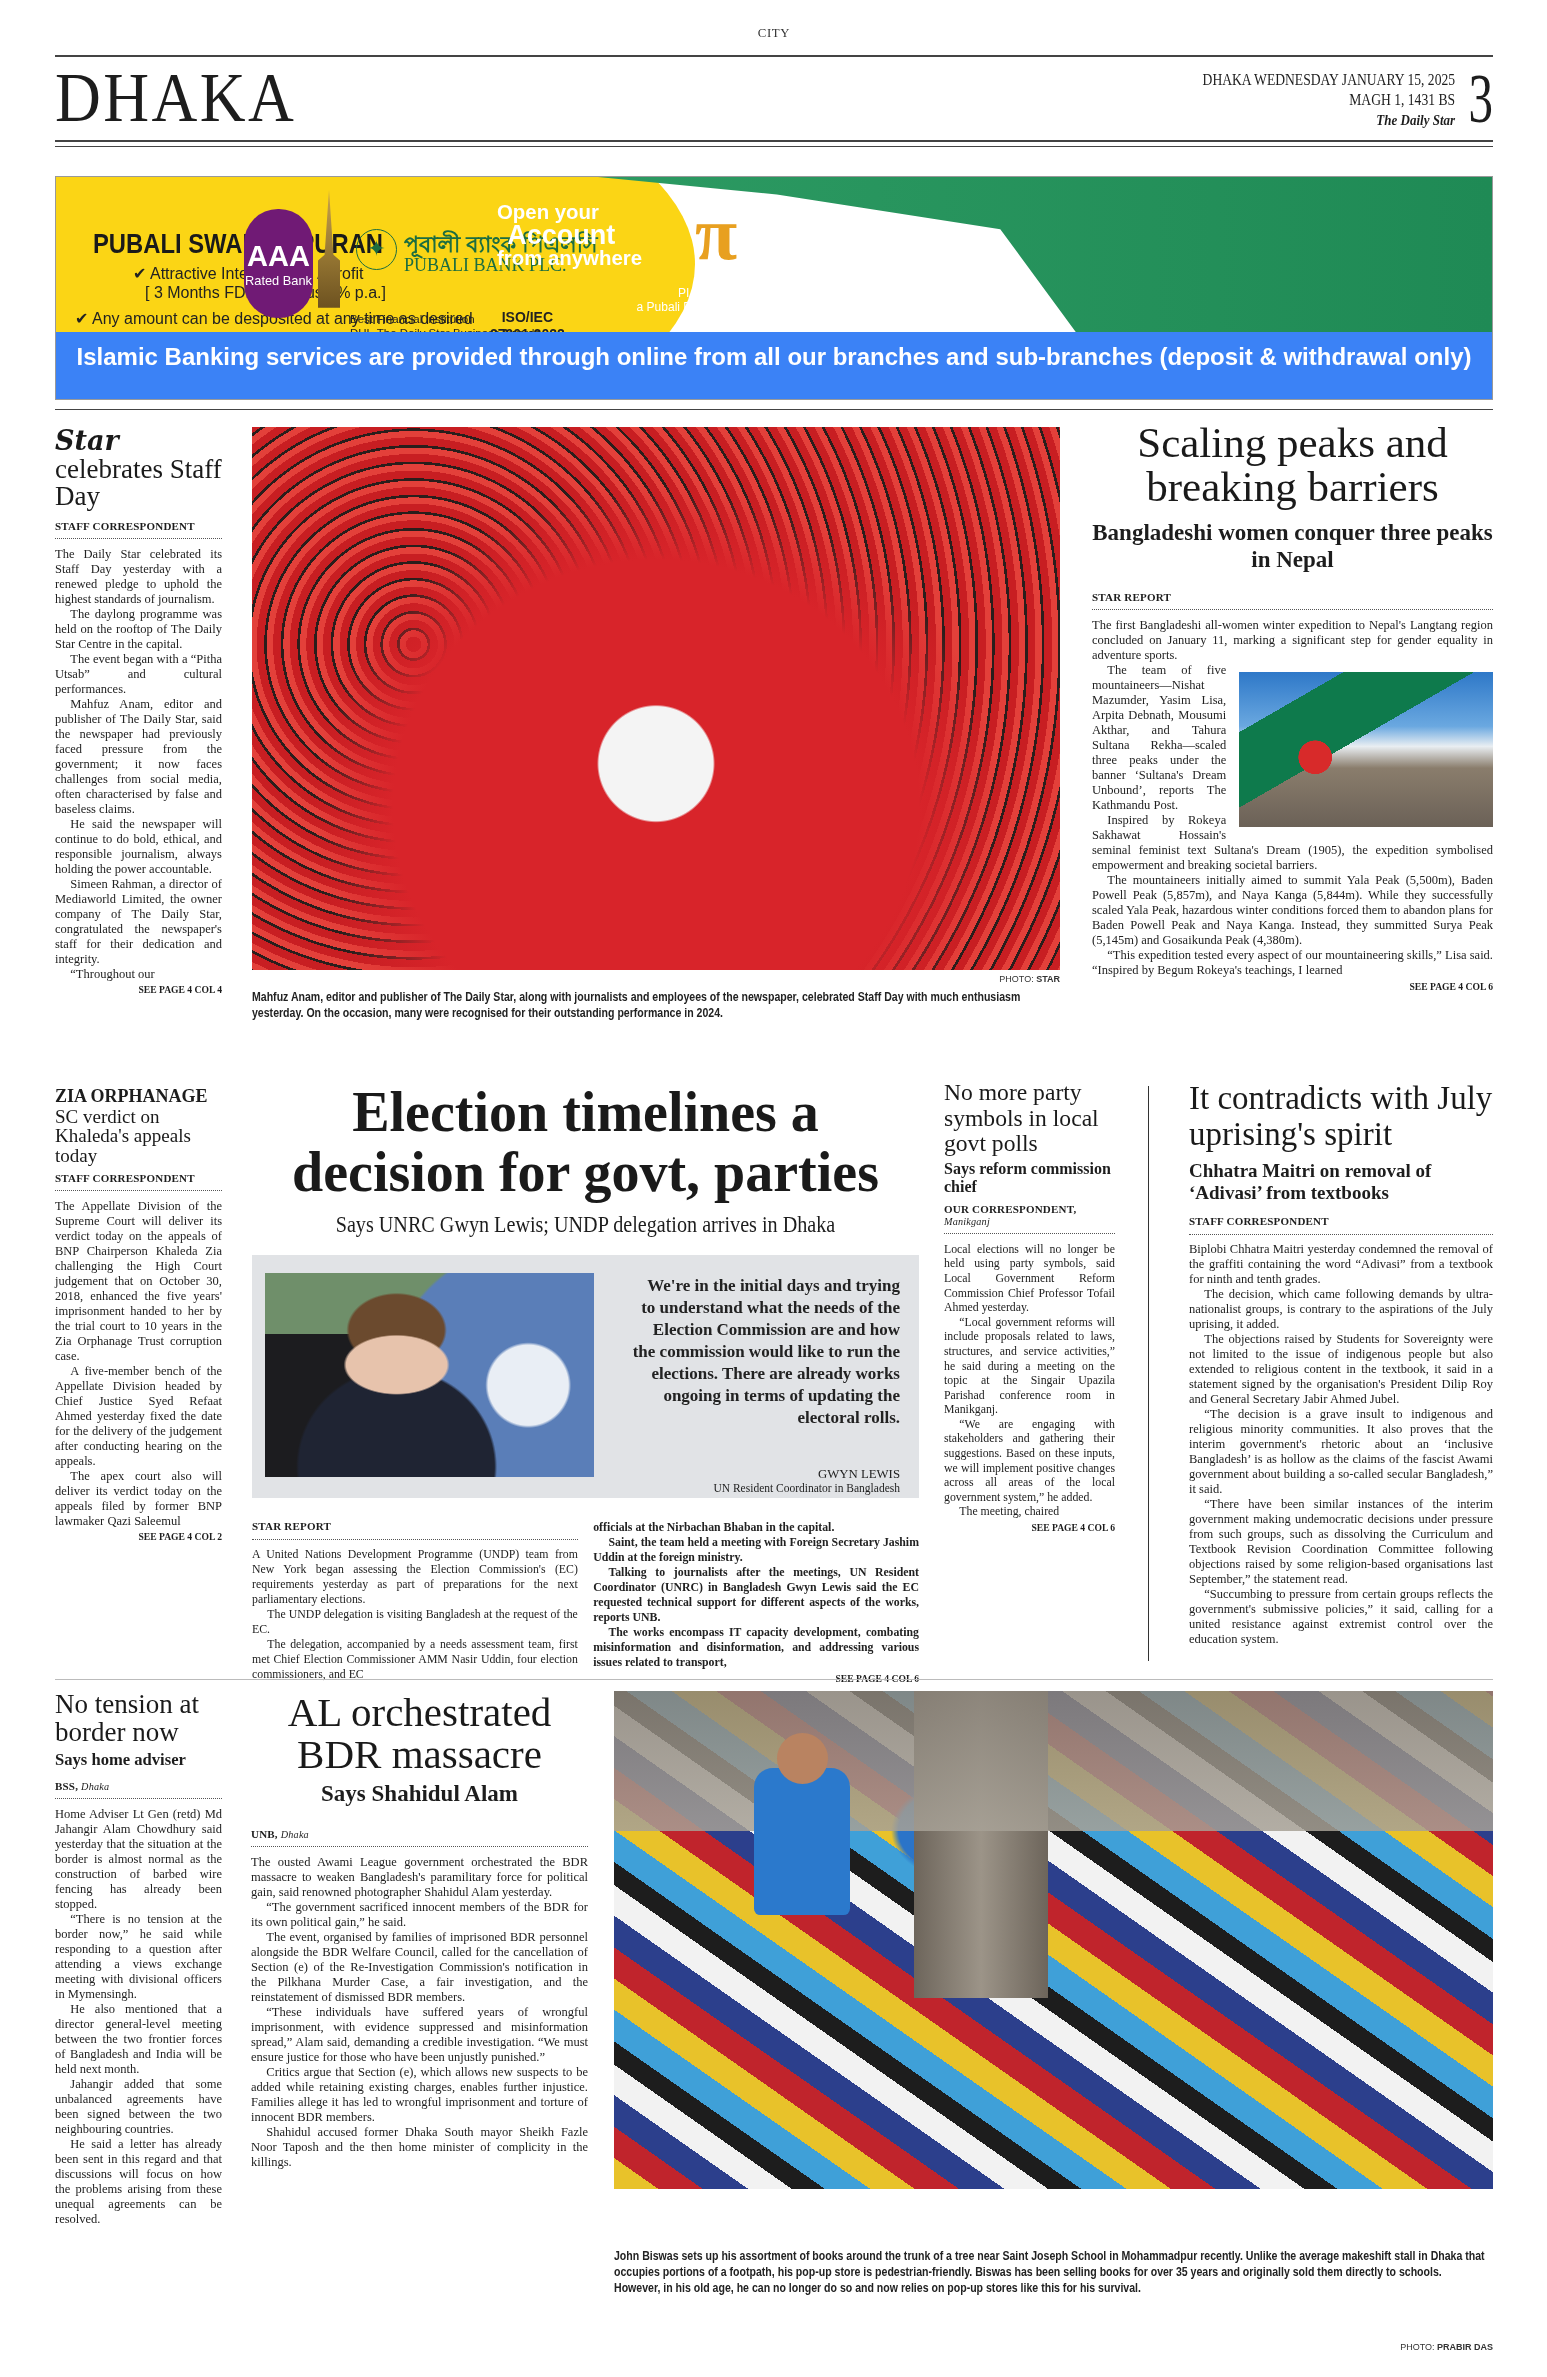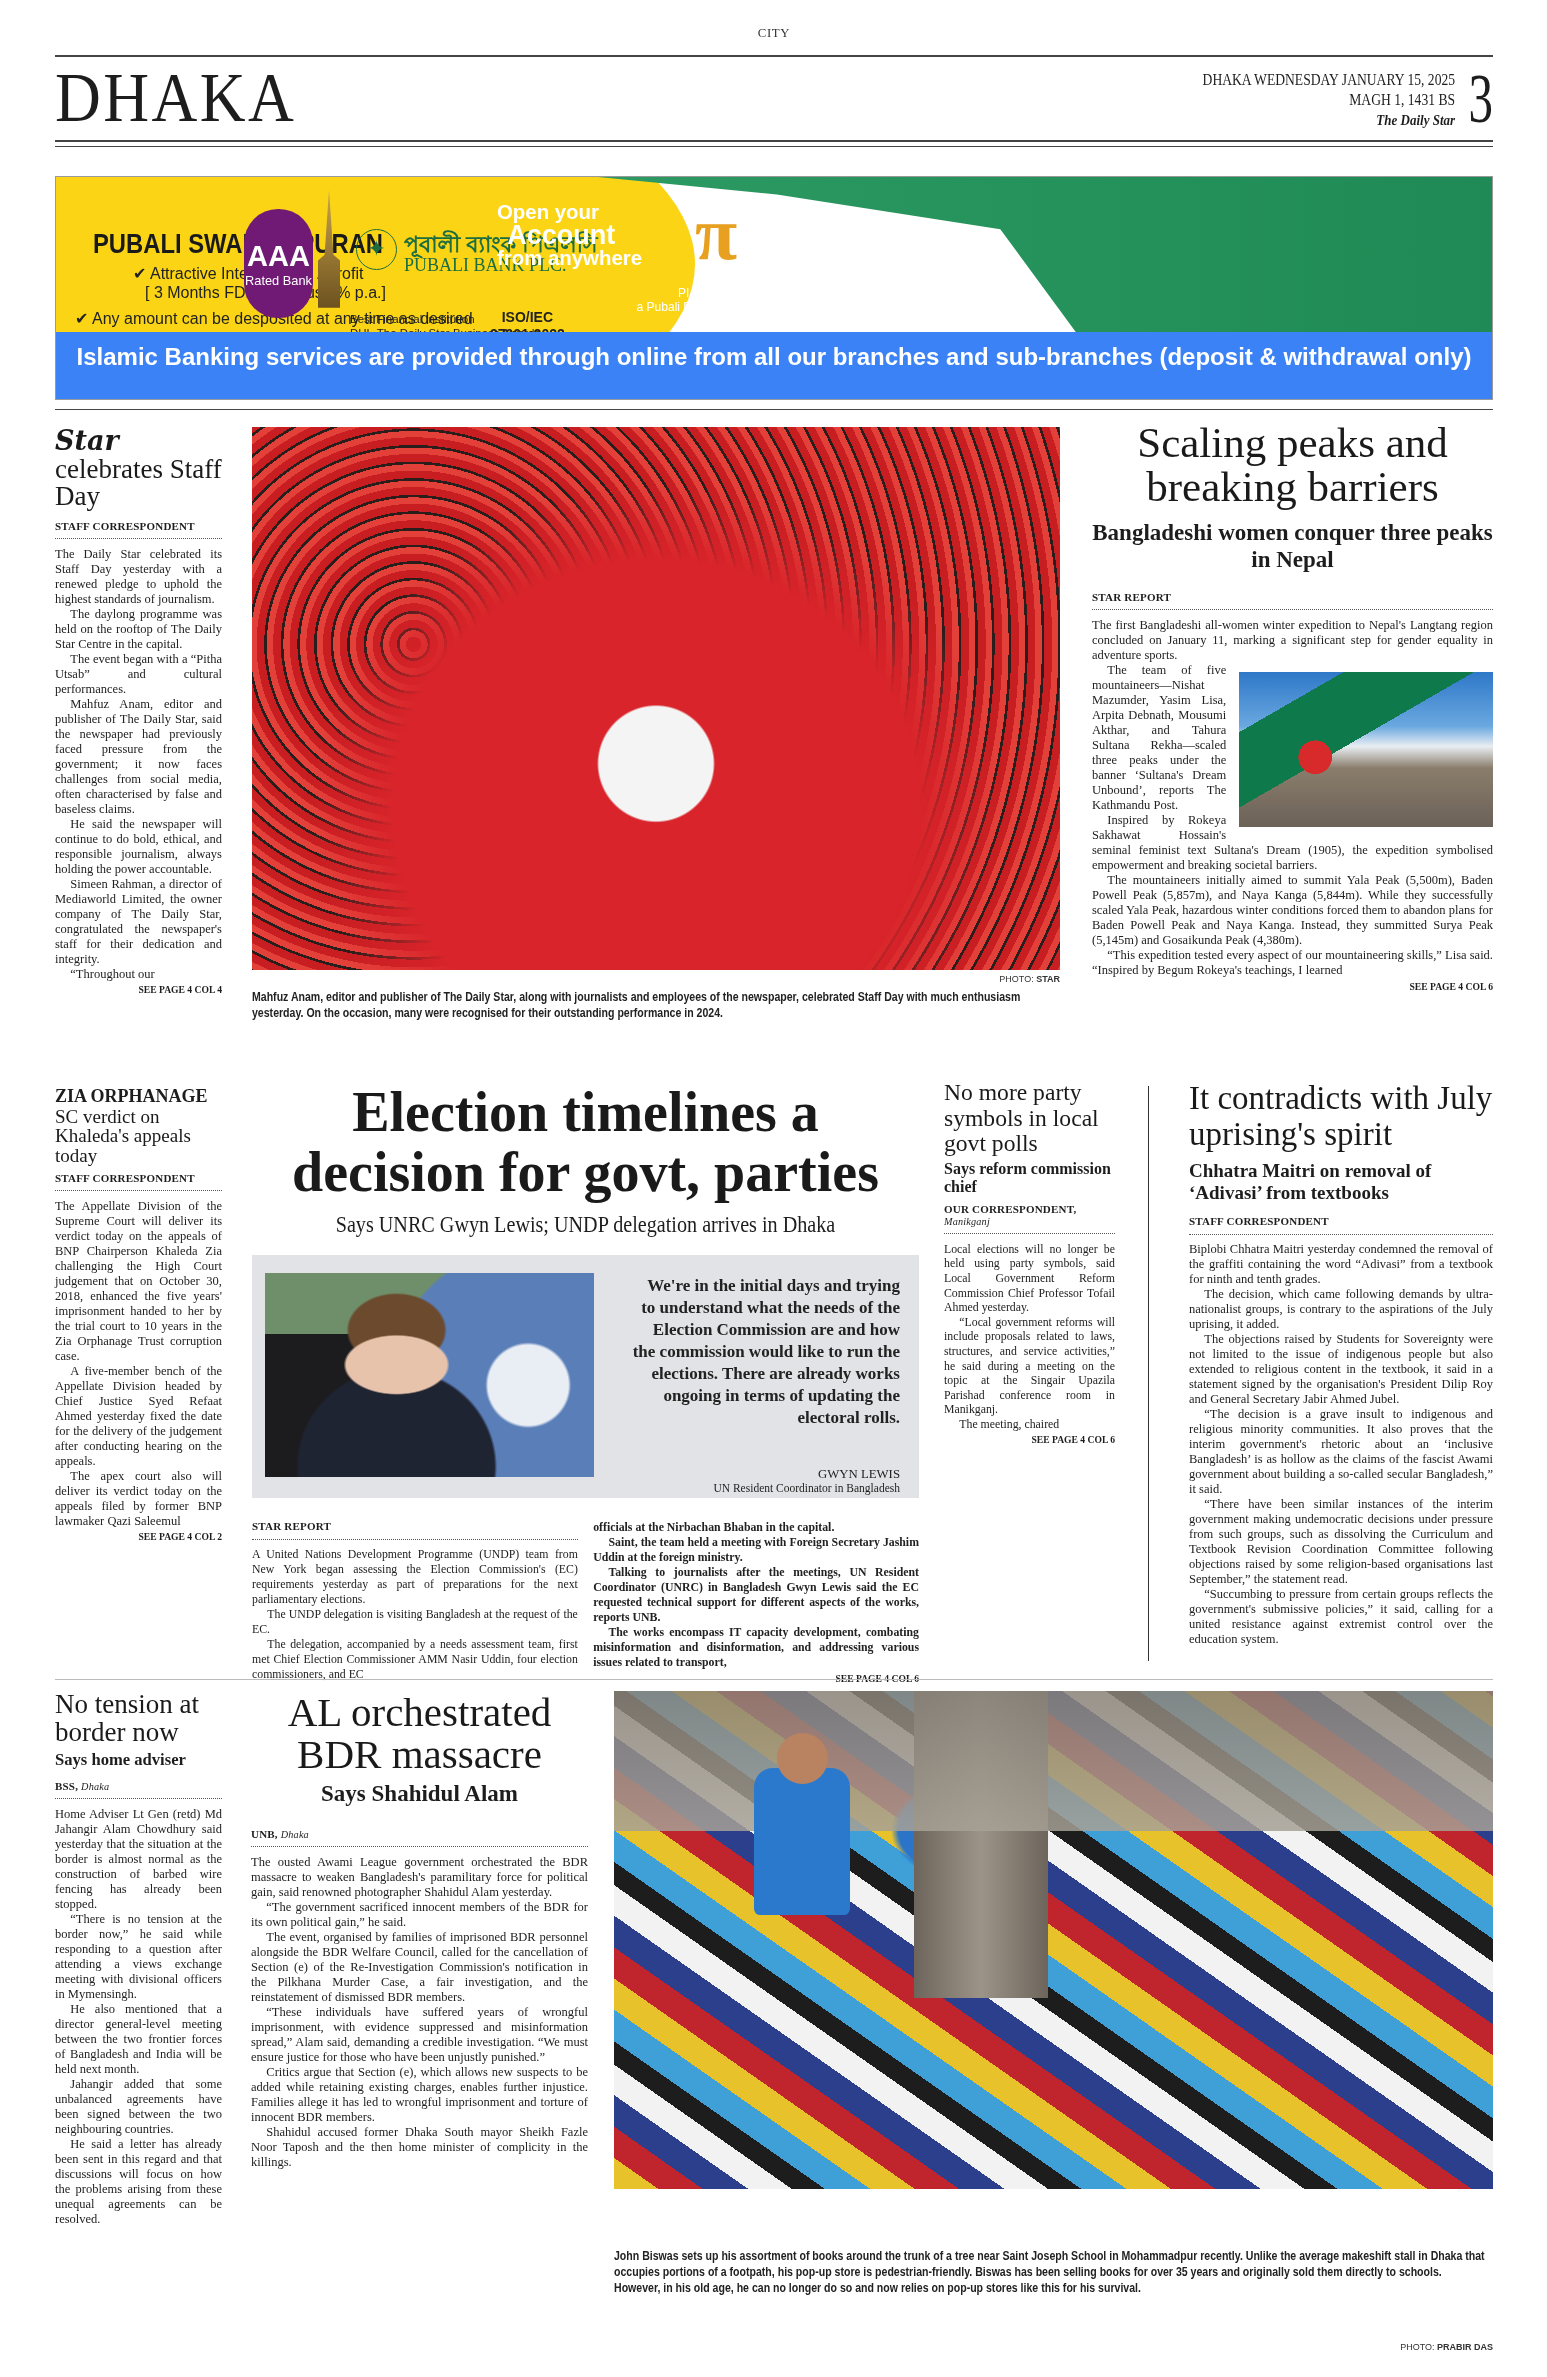--- a/index.html
+++ b/index.html
@@ -255,20 +255,21 @@
 <div class="abs" id="a-polls">
   <div class="headline">No more party symbols in local govt polls</div>
   <div class="sub">Says reform commission chief</div>
   <div class="byline">
     <span>OUR CORRESPONDENT,</span><br>
     <span class="place">Manikganj</span>
   </div>
   <div class="body" style="font-size:11.8px;line-height:14.6px;">
       <p>Local elections will no longer be held using party symbols, said Local Government Reform Commission Chief Professor Tofail Ahmed yesterday.</p>
       <p>“Local government reforms will include proposals related to laws, structures, and service activities,” he said during a meeting on the topic at the Singair Upazila Parishad conference room in Manikganj.</p>
+      <p>“We are engaging with stakeholders and gathering their suggestions. Based on these inputs, we will implement positive changes across all areas of the local government system,” he added.</p>
       <p>The meeting, chaired</p>
     </div>
   <div class="jump">SEE PAGE 4 COL 6</div>
 </div>
 
 <div class="vrule" style="left:1148px;top:1086px;height:575px;"></div>
 
 <div class="abs" id="a-adivasi">
   <div class="headline">It contradicts with July uprising's spirit</div>
   <div class="sub">Chhatra Maitri on removal of ‘Adivasi’ from textbooks</div>

